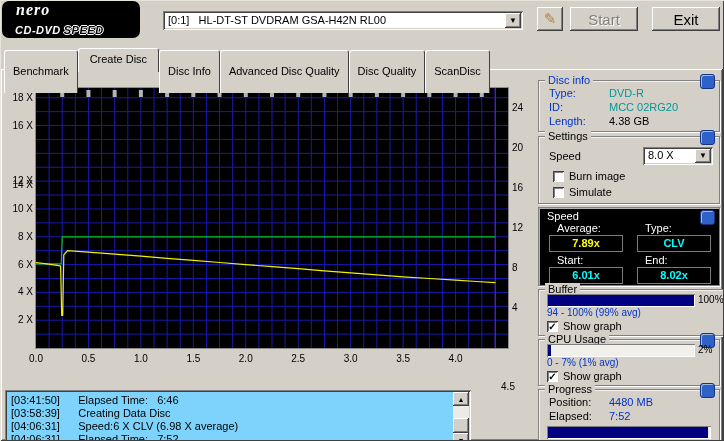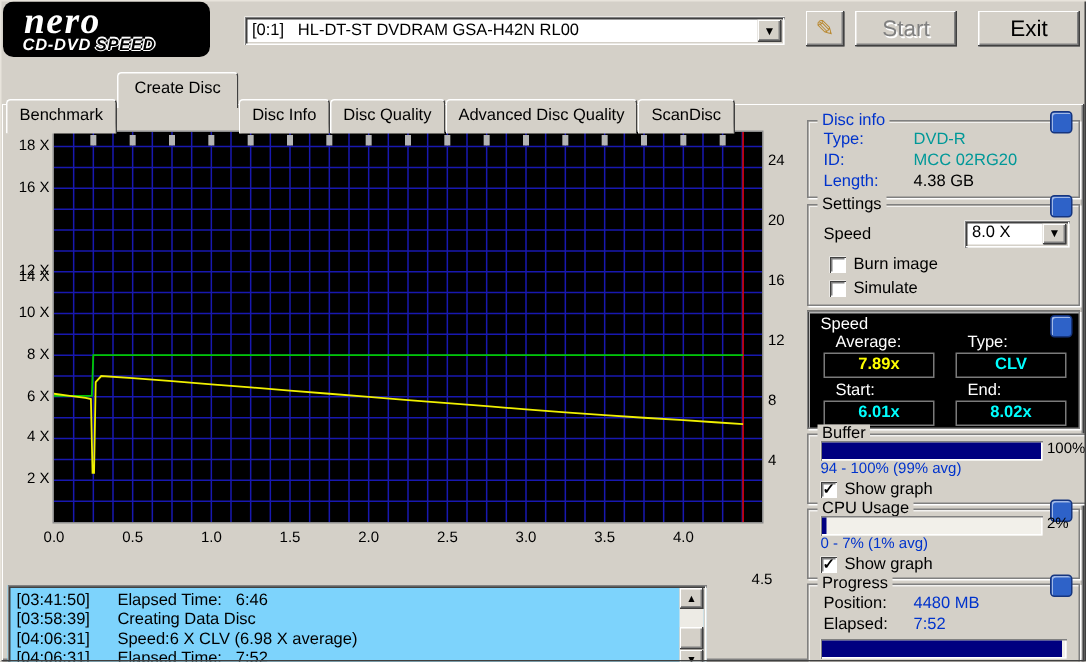--- a/index.html
+++ b/index.html
@@ -3,37 +3,37 @@
 <meta charset="utf-8">
 <style>
   html,body{margin:0;padding:0;width:724px;height:441px;overflow:hidden;}
   body{position:relative;background:#D4D0C8;font-family:"Liberation Sans",sans-serif;font-size:11px;color:#000;}
   .raised{background:#D4D0C8;box-shadow:inset -1px -1px 0 #404040,inset 1px 1px 0 #FFFFFF,inset -2px -2px 0 #808080;}
   .sunken-field{background:#FFFFFF;box-shadow:inset 1px 1px 0 #808080,inset -1px -1px 0 #FFFFFF,inset 2px 2px 0 #404040,inset -2px -2px 0 #D4D0C8;}
   #window-frame{position:absolute;inset:0;box-shadow:inset 1px 1px 0 #E8E4DC,inset -1px -1px 0 #404040;pointer-events:none;z-index:60;}
 
   
   #logo{position:absolute;left:2px;top:1px;width:138px;height:37px;background:#000;border-radius:7px;}
-  .logo-brand{position:absolute;left:14px;top:0px;font-family:"Liberation Serif",serif;font-style:italic;font-weight:bold;font-size:25px;color:#FFF;letter-spacing:1px;}
+  .logo-brand{position:absolute;left:14px;top:0px;font-family:"Liberation Serif",serif;font-style:italic;font-weight:bold;font-size:16px;color:#FFF;letter-spacing:1px;}
   .logo-product{position:absolute;left:13px;top:23px;font-style:italic;font-weight:bold;font-size:11px;color:#FFF;letter-spacing:.5px;}
   .logo-product .outline{color:#000;text-shadow:-1px 0 #FFF,1px 0 #FFF,0 -1px #FFF,0 1px #FFF;margin-left:3px;}
   #drive-combo{position:absolute;left:163px;top:11px;width:360px;height:19px;}
   .combo-text{position:absolute;left:5px;top:3px;white-space:pre;font-size:11px;}
   .combo-btn{position:absolute;top:2px;right:2px;bottom:2px;width:16px;background:#D4D0C8;box-shadow:inset -1px -1px 0 #404040,inset 1px 1px 0 #FFF,inset -2px -2px 0 #808080;display:flex;align-items:center;justify-content:center;}
   .arrow{font-size:8px;line-height:8px;color:#000;}
   #hand-button{position:absolute;left:537px;top:7px;width:26px;height:24px;display:flex;align-items:center;justify-content:center;}
   #hand-icon{font-size:15px;color:#B8862A;}
   .btn{display:flex;align-items:center;justify-content:center;font-size:15px;}
   #start-button{position:absolute;left:570px;top:7px;width:68px;height:24px;}
   #start-button span{color:#808080;text-shadow:1px 1px 0 #FFF;}
   #exit-button{position:absolute;left:652px;top:7px;width:68px;height:24px;}
 
   
   #tabs{position:absolute;left:4px;top:48px;height:21px;display:flex;z-index:5;}
-  .tab{margin-top:18px;height:18px;line-height:17px;padding:2px 8px;background:#D4D0C8;border-top:1px solid #FFF;border-left:1px solid #FFF;border-right:1px solid #404040;border-top-left-radius:3px;border-top-right-radius:3px;font-size:11px;}
+  .tab{margin-top:2px;height:18px;line-height:17px;padding:12px 8px;background:#D4D0C8;border-top:1px solid #FFF;border-left:1px solid #FFF;border-right:1px solid #404040;border-top-left-radius:3px;border-top-right-radius:3px;font-size:11px;}
   .tab.active{margin-top:0;height:23px;line-height:20px;padding:0 11px;position:relative;z-index:6;}
   #panel{position:absolute;left:1px;top:69px;width:722px;height:372px;z-index:1;}
 
   
   #chart-wrap{position:absolute;left:8px;top:80px;width:524px;height:292px;z-index:2;}
   #plot{position:absolute;left:28px;top:8px;width:472px;height:260px;background:#000;outline:1px solid #8C8C8C;}
   .ylab{position:absolute;left:0;width:25px;text-align:right;font-size:10px;}
   .yrlab{position:absolute;left:504px;width:20px;text-align:left;font-size:10px;}
   .xlab{position:absolute;top:273px;width:24px;text-align:center;font-size:10px;}
 
@@ -101,22 +101,22 @@
 </div>
 
 <div id="exit-button" class="raised btn">
   <span>Exit</span>
 </div>
 
 <div id="tabs">
     <div class="tab">Benchmark</div>
     <div class="tab active">Create Disc</div>
     <div class="tab">Disc Info</div>
+    <div class="tab">Advanced Disc Quality</div>
     <div class="tab">Disc Quality</div>
-    <div class="tab">Advanced Disc Quality</div>
     <div class="tab">ScanDisc</div>
   </div>
 <div id="panel" class="raised"></div>
 
 <div id="chart-wrap">
   <div id="y-left">
       <div class="ylab" style="top: 11.7326px;">18 X</div>
       <div class="ylab" style="top: 39.5401px;">16 X</div>
       <div class="ylab" style="top: 67.3476px; margin-top: 32px;">14 X</div>
       <div class="ylab" style="top: 95.1551px;">12 X</div>

